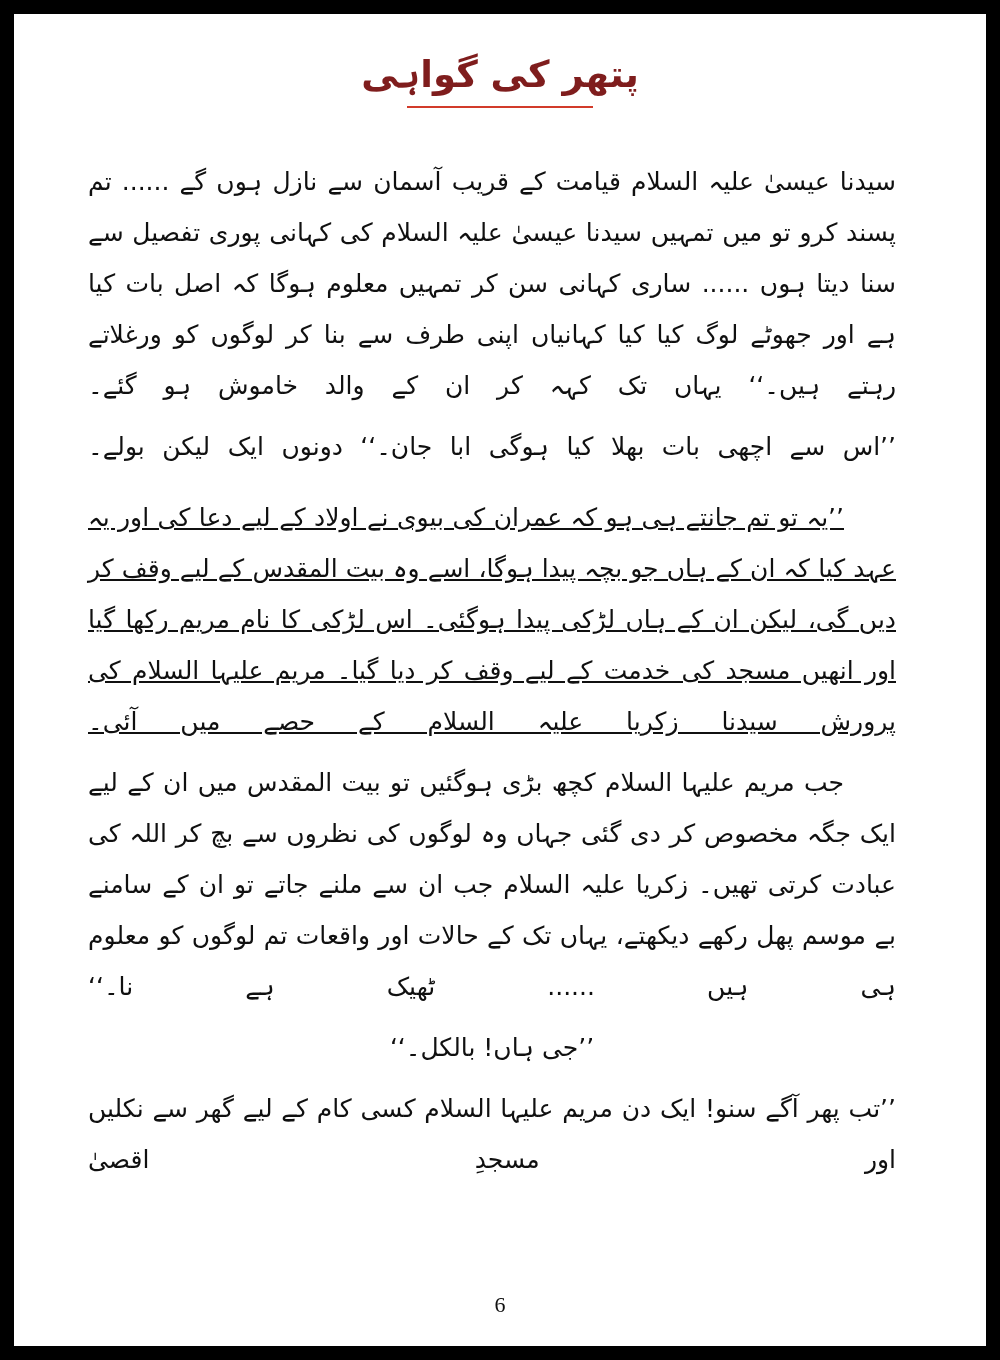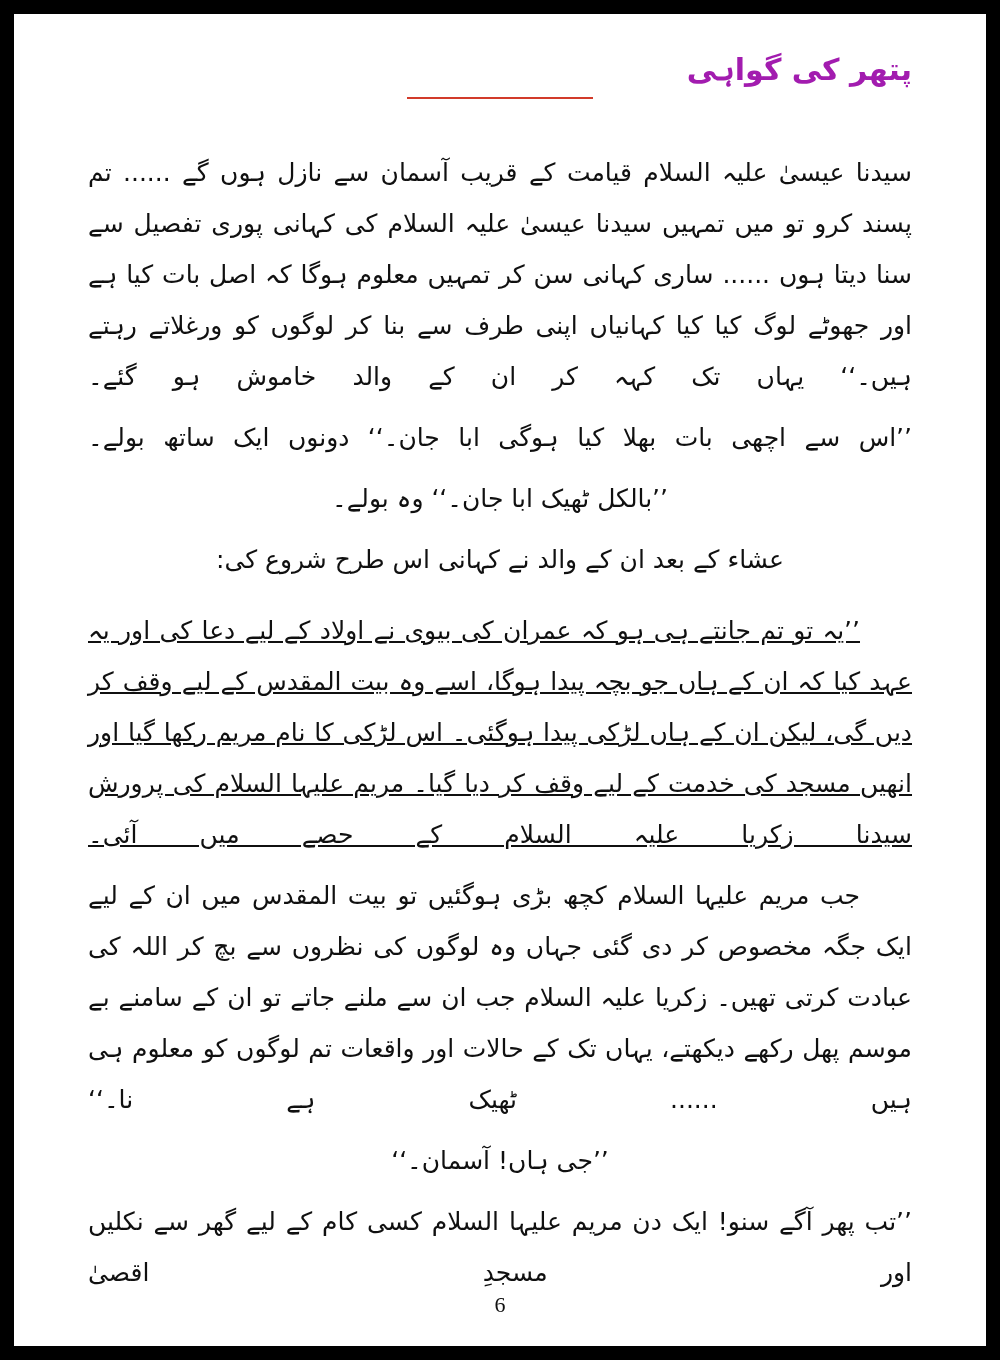--- a/index.html
+++ b/index.html
@@ -32,46 +32,45 @@
     flex-direction: column;
   }
   
   .title-block {
     text-align: center;
     margin-top: 10px;
     margin-bottom: 2px;
   }
   .book-title {
     font-family: "DejaVu Sans", sans-serif;
-    font-size: 30px;
+    font-size: 37px;
     font-weight: 700;
-    color: #a21caf;
+    color: #7f1d1d;
     line-height: 1.35;
     direction: rtl;
     letter-spacing: 0.5px;
-    text-align: right;
   }
   .title-rule {
     width: 186px;
     height: 2px;
     background: #d23b2a;
     margin: 6px auto 0 auto;
   }
   
   .body-text {
     margin-top: 46px;
     direction: rtl;
     text-align: justify;
     text-align-last: justify;
     color: #101010;
     font-size: 25px;
     line-height: 2.04;
   }
   .para {
-    margin: 0 0 6px 0;
+    margin: 0 16px 6px 0;
     direction: rtl;
     text-align: justify;
     text-align-last: justify;
   }
   .para.indent {
     text-indent: 52px;
   }
   .para.center {
     text-align: center;
     text-align-last: center;
@@ -103,26 +102,24 @@
 <div class="page">
   <div class="page-inner">
 
     <div class="title-block">
       <div class="book-title">پتھر کی گواہی</div>
       <div class="title-rule"></div>
     </div>
 
     <div class="body-text">
       <p class="para">سیدنا عیسیٰ علیہ السلام قیامت کے قریب آسمان سے نازل ہوں گے ...... تم پسند کرو تو میں تمہیں سیدنا عیسیٰ علیہ السلام کی کہانی پوری تفصیل سے سنا دیتا ہوں ...... ساری کہانی سن کر تمہیں معلوم ہوگا کہ اصل بات کیا ہے اور جھوٹے لوگ کیا کیا کہانیاں اپنی طرف سے بنا کر لوگوں کو ورغلاتے رہتے ہیں۔‘‘ یہاں تک کہہ کر ان کے والد خاموش ہو گئے۔</p>
-      <p class="para small-gap">’’اس سے اچھی بات بھلا کیا ہوگی ابا جان۔‘‘ دونوں ایک ساتھ بولے۔</p>
-      <p class="para center small-gap">’’بالکل ٹھیک ابا جان۔‘‘ وہ بولے۔</p>
-      <p class="para center small-gap">عشاء کے بعد ان کے والد نے کہانی اس طرح شروع کی:</p>
+      <p class="para small-gap">’’اس سے اچھی بات بھلا کیا ہوگی ابا جان۔‘‘ دونوں ایک لیکن بولے۔</p>
       <p class="para indent block-gap">’’یہ تو تم جانتے ہی ہو کہ عمران کی بیوی نے اولاد کے لیے دعا کی اور یہ عہد کیا کہ ان کے ہاں جو بچہ پیدا ہوگا، اسے وہ بیت المقدس کے لیے وقف کر دیں گی، لیکن ان کے ہاں لڑکی پیدا ہوگئی۔ اس لڑکی کا نام مریم رکھا گیا اور انھیں مسجد کی خدمت کے لیے وقف کر دیا گیا۔ مریم علیہا السلام کی پرورش سیدنا زکریا علیہ السلام کے حصے میں آئی۔</p>
       <p class="para indent small-gap">جب مریم علیہا السلام کچھ بڑی ہوگئیں تو بیت المقدس میں ان کے لیے ایک جگہ مخصوص کر دی گئی جہاں وہ لوگوں کی نظروں سے بچ کر اللہ کی عبادت کرتی تھیں۔ زکریا علیہ السلام جب ان سے ملنے جاتے تو ان کے سامنے بے موسم پھل رکھے دیکھتے، یہاں تک کے حالات اور واقعات تم لوگوں کو معلوم ہی ہیں ...... ٹھیک ہے نا۔‘‘</p>
-      <p class="para center small-gap">’’جی ہاں! آسمان۔‘‘</p>
+      <p class="para center small-gap">’’جی ہاں! بالکل۔‘‘</p>
       <p class="para small-gap">’’تب پھر آگے سنو! ایک دن مریم علیہا السلام کسی کام کے لیے گھر سے نکلیں اور مسجدِ اقصیٰ</p>
     </div>
 
     <div class="page-footer">
       <span class="page-number">6</span>
     </div>
 
   </div>
 </div>
 

